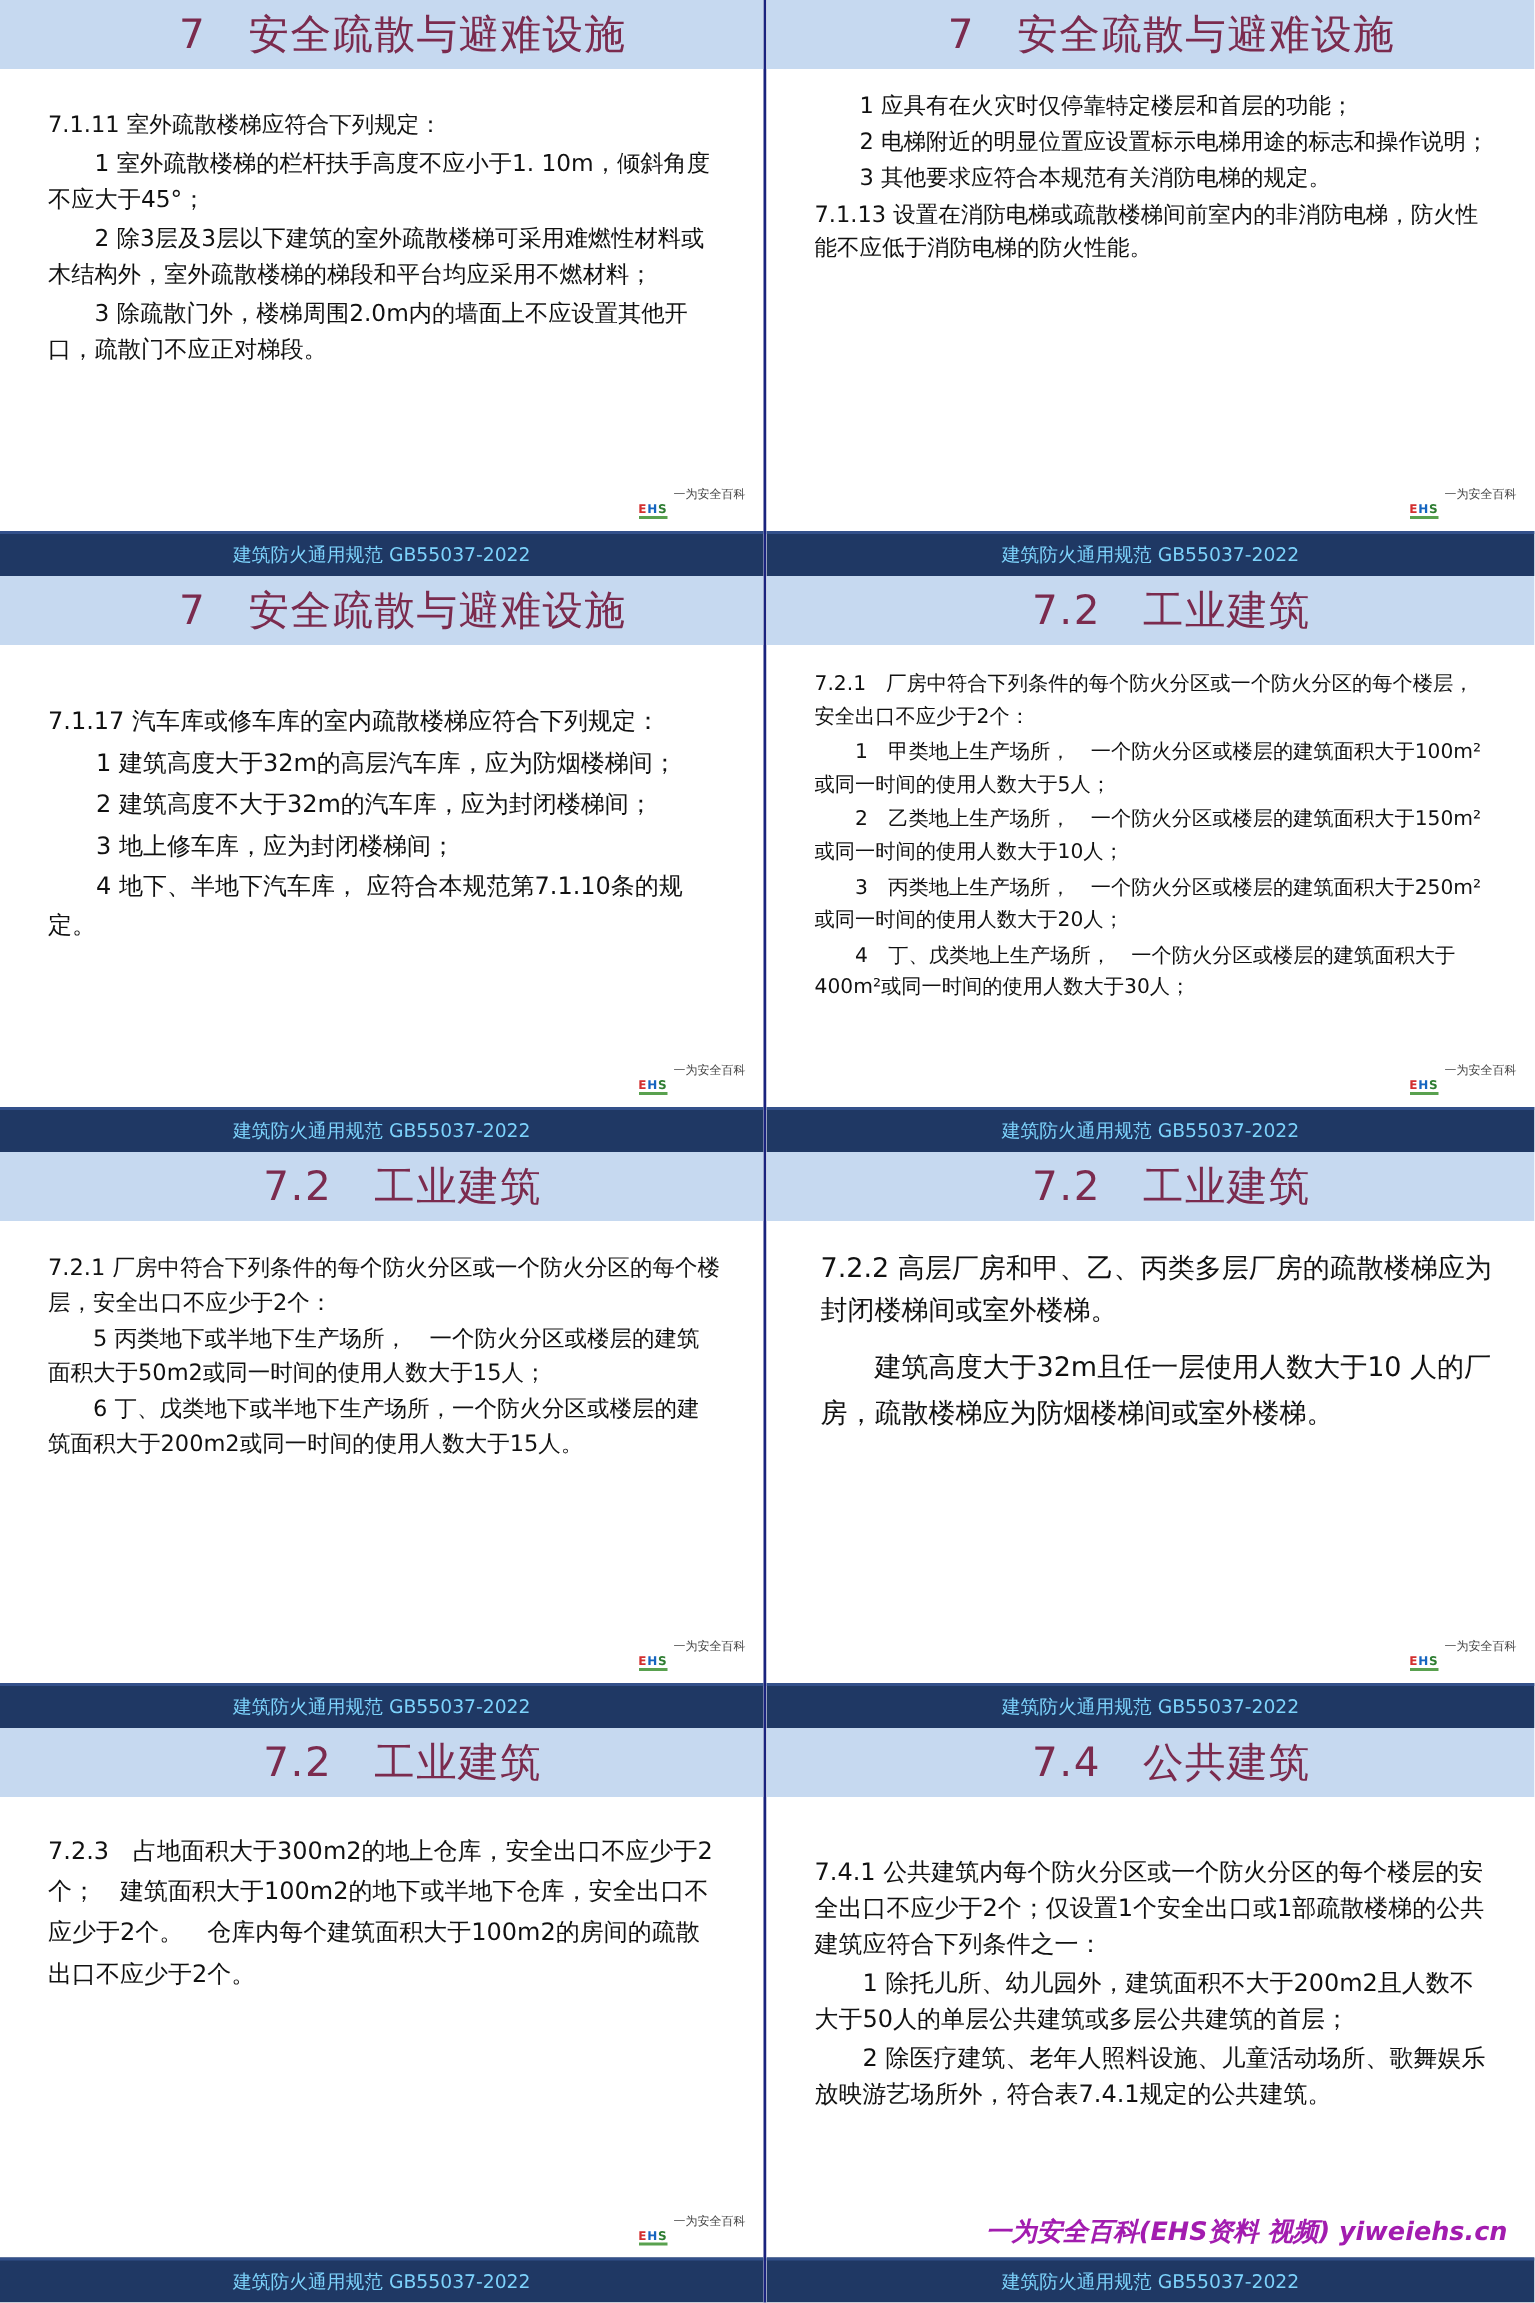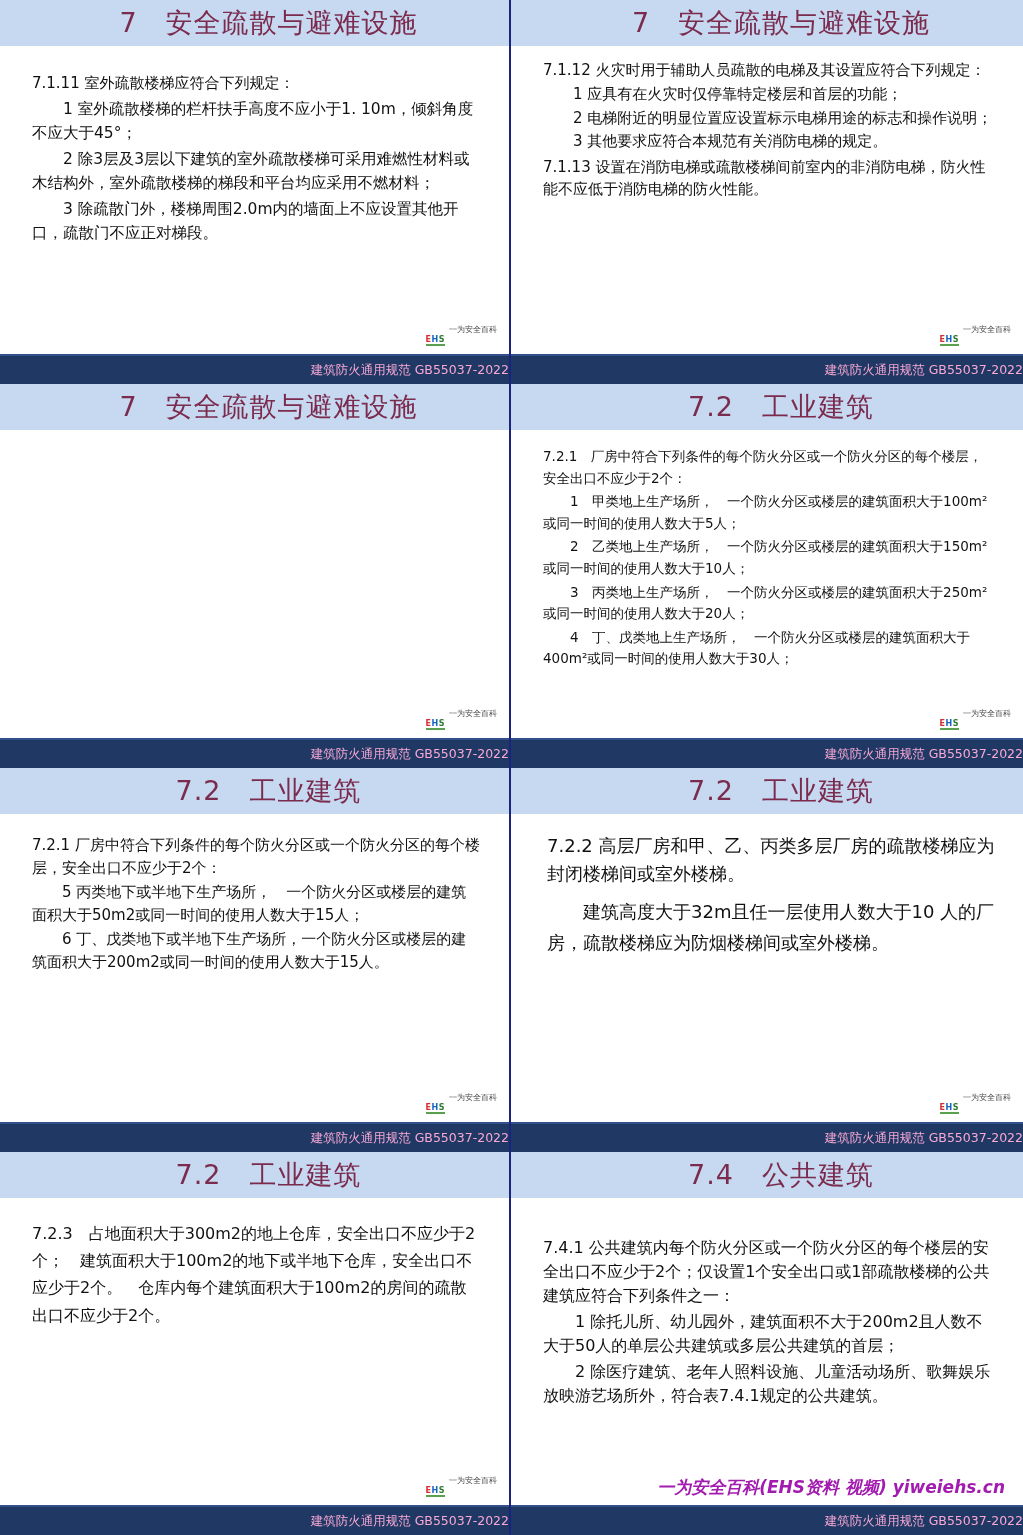--- a/index.html
+++ b/index.html
@@ -10,21 +10,21 @@
   .title-band { position:absolute; left:0; top:0; right:0; height:46px; background:#c6d9f0; display:flex; align-items:center; justify-content:center;padding-left:28px; }
   .title-band span { color:#7b2b4e; font-size:27px; letter-spacing:1px; white-space:pre; }
   .body { position:absolute; left:32px; right:28px; top:70px; color:#111111; font-size:15.5px; line-height:1.5; }
   .body p { margin:0 0 2px 0; }
   .body p.indent { text-indent:2em; }
   .body.small { font-size:13.5px; line-height:1.6; }
   .body.large { font-size:18px; line-height:1.55; }
   .logo { position:absolute; right:12px; bottom:38px; display:flex; align-items:center; gap:4px; font-size:8px; color:#444; }
   .logo .ehs { font-weight:bold; font-size:8px; border-bottom:2px solid #59a14f; letter-spacing:0.5px;margin-top:22px; }
   .logo .ehs .e { color:#d32f2f; } .logo .ehs .h { color:#1565c0; } .logo .ehs .s { color:#2e7d32; }
-  .footer { position:absolute; left:0; right:0; bottom:0; height:28px; background:#1f3864; border-top:2px solid #33508a; display:flex; align-items:center; justify-content:flex-end; color:#f9a8d4; font-size:12.5px; }
+  .footer { position:absolute; left:0; right:0; bottom:0; height:28px; background:#1f3864; border-top:2px solid #33508a; display:flex; align-items:center; justify-content:center; color:#7dd3fc; font-size:12.5px; }
   .watermark { position:absolute; right:18px; bottom:36px; color:#a21caf; font-style:italic; font-weight:bold; font-size:17px; white-space:nowrap; }
 </style>
 </head>
 <body>
 
 <div class="grid">
 
   <div class="slide">
     <div class="title-band">
         <span>7　安全疏散与避难设施</span>
@@ -42,39 +42,45 @@
     <div class="footer">
         <span>建筑防火通用规范 GB55037-2022</span>
       </div>
   </div>
 
   <div class="slide right">
     <div class="title-band">
         <span>7　安全疏散与避难设施</span>
       </div>
     <div class="body" style="top:60px;font-size:15px;line-height:1.45;">
-      <p>7.1.12 火灾时用于辅助人员疏散的电梯及其设置应符合下列规定：</p>
       <p class="indent">1 应具有在火灾时仅停靠特定楼层和首层的功能；</p>
       <p class="indent">2 电梯附近的明显位置应设置标示电梯用途的标志和操作说明；</p>
       <p class="indent">3 其他要求应符合本规范有关消防电梯的规定。</p>
       <p style="margin-top:4px;">7.1.13 设置在消防电梯或疏散楼梯间前室内的非消防电梯，防火性能不应低于消防电梯的防火性能。</p>
     </div>
     <div class="logo">
         <span class="ehs"><span class="e">E</span><span class="h">H</span><span class="s">S</span></span>
         <span>一为安全百科</span>
       </div>
     <div class="footer">
         <span>建筑防火通用规范 GB55037-2022</span>
       </div>
   </div>
 
   <div class="slide">
     <div class="title-band">
         <span>7　安全疏散与避难设施</span>
       </div>
+    <div class="body" style="top:84px;font-size:16px;line-height:1.6;">
+      <p>7.1.17 汽车库或修车库的室内疏散楼梯应符合下列规定：</p>
+      <p class="indent">1 建筑高度大于32m的高层汽车库，应为防烟楼梯间；</p>
+      <p class="indent">2 建筑高度不大于32m的汽车库，应为封闭楼梯间；</p>
+      <p class="indent">3 地上修车库，应为封闭楼梯间；</p>
+      <p class="indent">4 地下、半地下汽车库， 应符合本规范第7.1.10条的规定。</p>
+    </div>
     <div class="logo">
         <span class="ehs"><span class="e">E</span><span class="h">H</span><span class="s">S</span></span>
         <span>一为安全百科</span>
       </div>
     <div class="footer">
         <span>建筑防火通用规范 GB55037-2022</span>
       </div>
   </div>
 
   <div class="slide right">

